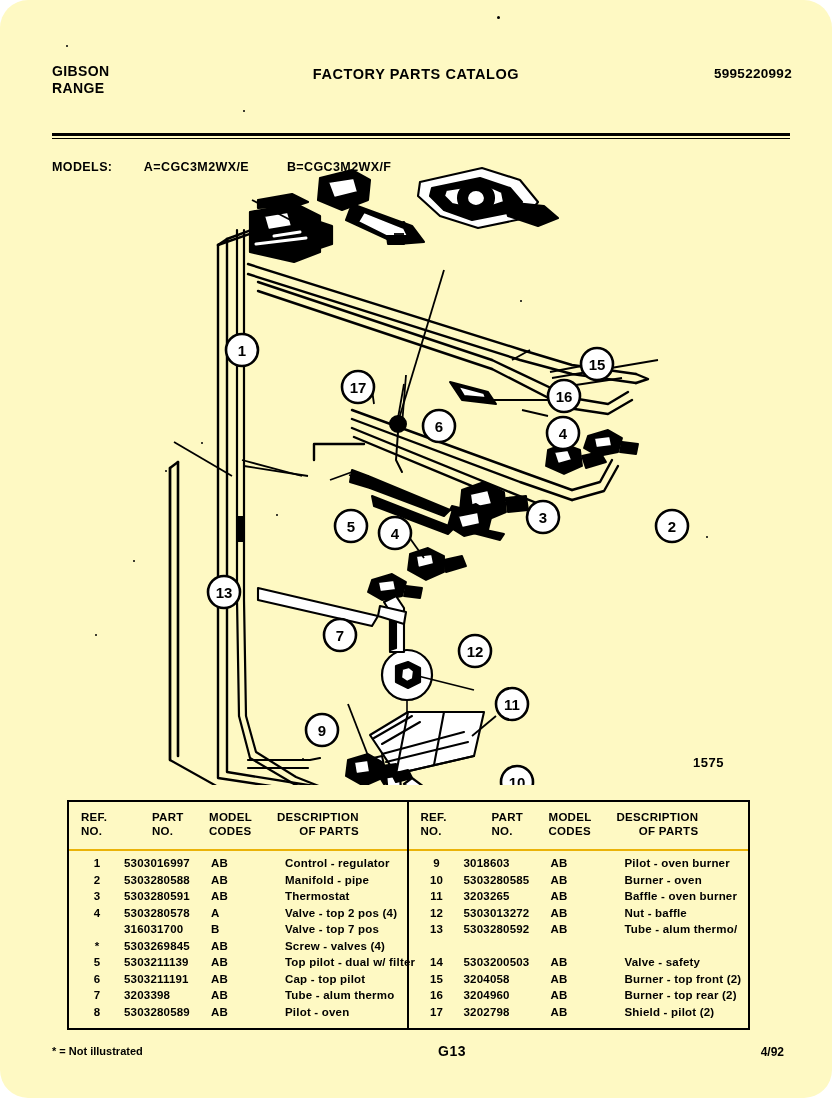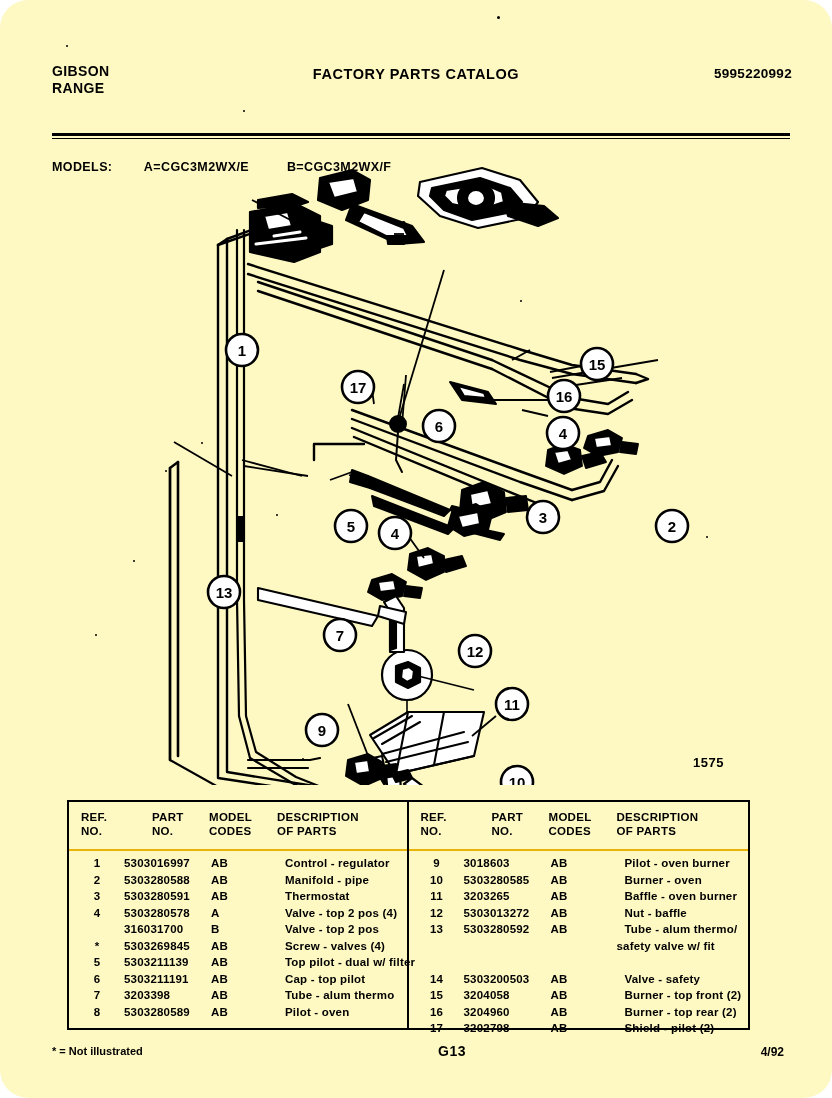--- a/index.html
+++ b/index.html
@@ -123,21 +123,21 @@
     position: absolute;
     top: 8px;
     font-weight: bold;
     font-size: 11.5px;
     line-height: 14px;
     letter-spacing: 0.3px;
   }
   .hc-ref  { left: 12px;  }
   .hc-part { left: 55px; margin-left: 28px;  }
   .hc-code { left: 140px; }
-  .hc-desc { left: 208px; }
+  .hc-desc { left: 208px; text-align: right; }
 
   .trow {
     position: relative;
     height: 16.5px;
     font-weight: bold;
     font-size: 11.5px;
     letter-spacing: 0.2px;
   }
   .trow .c { position: absolute; top: 0; white-space: nowrap; }
   .c-ref  { left: 12px; width: 32px; text-align: center; }
@@ -532,21 +532,21 @@
           <div class="trow">
             <span class="c c-ref">4</span>
             <span class="c c-part">5303280578</span>
             <span class="c c-code">A</span>
             <span class="c c-desc">Valve - top 2 pos (4)</span>
           </div>
           <div class="trow">
             <span class="c c-ref"></span>
             <span class="c c-part">316031700</span>
             <span class="c c-code">B</span>
-            <span class="c c-desc">Valve - top 2 pos</span>
+            <span class="c c-desc">Valve - top 7 pos</span>
           </div>
           <div class="trow">
             <span class="c c-ref">*</span>
             <span class="c c-part">5303269845</span>
             <span class="c c-code">AB</span>
             <span class="c c-desc">Screw - valves (4)</span>
           </div>
           <div class="trow">
             <span class="c c-ref">5</span>
             <span class="c c-part">5303211139</span>
@@ -616,23 +616,20 @@
             <span class="c c-ref">12</span>
             <span class="c c-part">5303013272</span>
             <span class="c c-code">AB</span>
             <span class="c c-desc">Nut - baffle</span>
           </div>
           <div class="trow">
             <span class="c c-ref">13</span>
             <span class="c c-part">5303280592</span>
             <span class="c c-code">AB</span>
             <span class="c c-desc">Tube - alum thermo/</span>
-          </div>
-          <div class="trow">
-            <span class="c c-desc cont">safety valve w/ fit</span>
           </div>
           <div class="trow">
             <span class="c c-ref"></span>
             <span class="c c-part"></span>
             <span class="c c-code"></span>
             <span class="c c-desc"></span>
           </div>
           <div class="trow">
             <span class="c c-ref">14</span>
             <span class="c c-part">5303200503</span>

